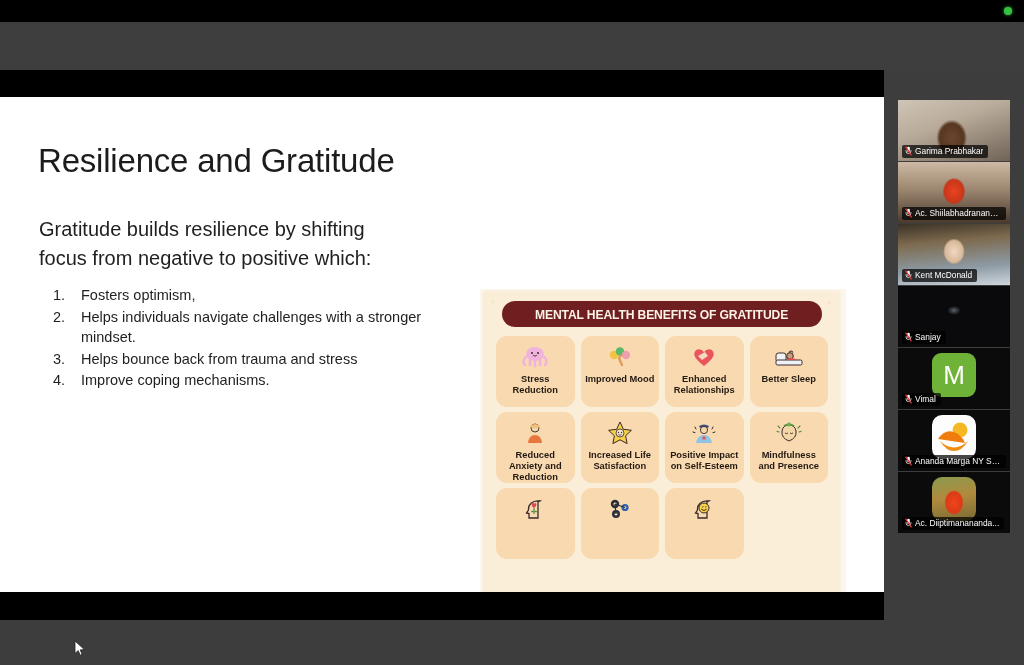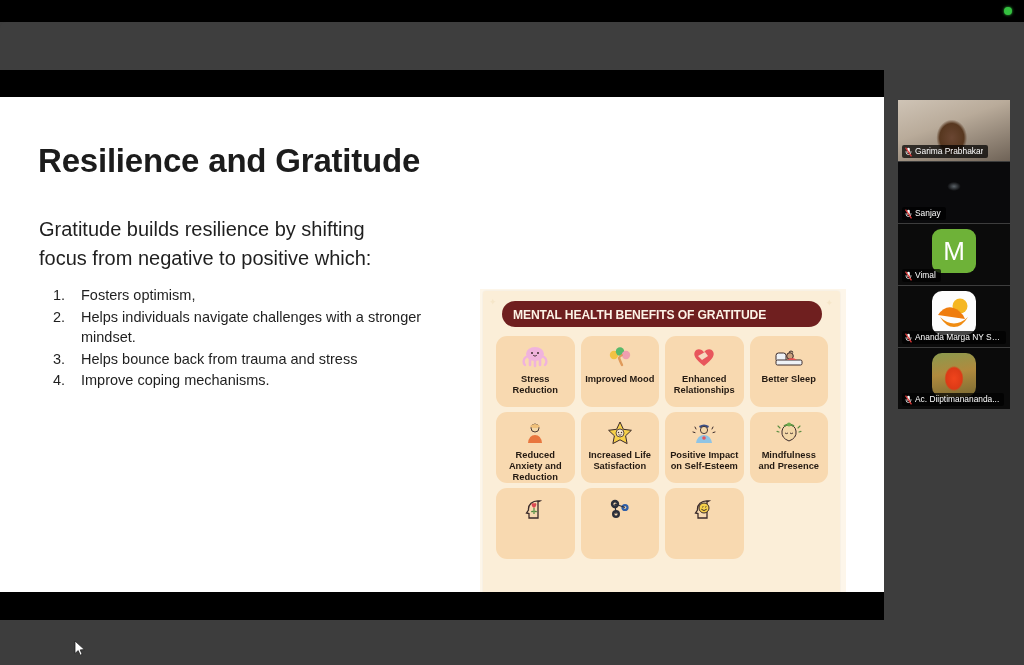--- a/index.html
+++ b/index.html
@@ -14,21 +14,21 @@
   .chrome-black-top{position:absolute;left:0;top:0;width:1024px;height:22px;background:#000;}
   .chrome-gray-band{position:absolute;left:0;top:22px;width:1024px;height:48px;background:#3e3e3e;border-radius:6px 6px 0 0;}
   .rec-dot{position:absolute;right:12px;top:7px;width:8px;height:8px;border-radius:50%;background:#35c040;box-shadow:0 0 3px #35c040;}
 
   
   .stage{position:absolute;left:0;top:70px;width:884px;height:550px;background:#000;}
   .slide{position:absolute;left:0;top:27px;width:884px;height:495px;background:#fff;overflow:hidden;}
 
   .slide-title{
     position:absolute;left:38px;top:45px;
-    font-size:33px;line-height:1.15;color:#1c1c1c;font-weight:700;
+    font-size:33px;line-height:1.15;color:#1c1c1c;font-weight:400;
     letter-spacing:-0.2px;
   }
   .slide-intro{
     position:absolute;left:39px;top:118px;width:350px;
     font-size:20px;line-height:1.45;color:#1f1f1f;
   }
   .slide-list{
     position:absolute;left:39px;top:180px;width:360px;
     margin:8px;padding:0 0 0 22px;
     font-size:14.5px;line-height:1.42;color:#1f1f1f;
@@ -43,21 +43,21 @@
   .info-inner{
     position:absolute;left:3px;top:2px;width:357px;height:348px;
     background:#fbeed8;border-radius:3px;
     box-shadow:0 0 0 1px rgba(0,0,0,0.02);
   }
   .info-sparkle{position:absolute;left:6px;top:6px;color:#f6e6c9;font-size:9px;}
   .info-sparkle.r{left:auto;right:7px;top:7px;}
   .info-banner{
     position:absolute;left:19px;top:10px;width:320px;height:26px;
     background:#6f1f1f;border-radius:13px;
-    display:flex;align-items:center;justify-content:flex-start;
+    display:flex;align-items:center;justify-content:center;
   }
   .info-banner span{
     color:#fdf3e6;font-size:13.2px;font-weight:700;
     letter-spacing:-0.15px;
     transform:scaleX(0.92);
     white-space:nowrap;
   }
   .info-grid{
     position:absolute;left:13px;top:45px;width:332px;
     display:grid;grid-template-columns:repeat(4,1fr);
@@ -81,21 +81,21 @@
   .tile{
     position:relative;width:112px;height:61px;margin-bottom:1px;
     background:#0b0b0b;overflow:hidden;
   }
   .tile.active{box-shadow:inset 0 0 0 2px #2e9b3f;}
   .tile-bg{position:absolute;inset:0;}
   .namebar{
     position:absolute;left:4px;bottom:3px;max-width:104px;
     background:rgba(0,0,0,0.72);border-radius:2px;
     padding:1px 5px 1px 3px;
-    display:flex;align-items:center;gap:3px;
+    display:flex;gap:3px;
     box-sizing:border-box;
   }
   .mic-muted{width:7px;height:10px;flex:0 0 auto;display:block;}
   .namebar span{
     color:#fff;font-size:8.4px;line-height:11px;white-space:nowrap;
     overflow:hidden;text-overflow:ellipsis;
   }
   .avatar-box{
     position:absolute;left:50%;top:5px;transform:translateX(-50%);
     width:44px;height:44px;border-radius:9px;
@@ -294,21 +294,45 @@
         <svg class="mic-muted" viewBox="0 0 8 11">
             <path d="M4 0.6 a1.5 1.5 0 0 1 1.5 1.5 v3 a1.5 1.5 0 0 1-3 0 v-3 A1.5 1.5 0 0 1 4 0.6 Z" fill="#fff"></path>
             <path d="M1.2 4.6 v1 a2.8 2.8 0 0 0 5.6 0 v-1" stroke="#fff" stroke-width="0.9" fill="none"></path>
             <path d="M0.6 0.4 L7.4 10.6" stroke="#e03b3b" stroke-width="1.5"></path>
           </svg>
         <span>Garima Prabhakar</span>
       </div>
     </div>
 
 
-
+    <div class="tile">
+      <div class="tile-bg" style="background:linear-gradient(180deg,#cdb9a4 0%,#9c8670 45%,#4a3a2c 100%);"></div>
+      <div class="tile-bg" style="background:radial-gradient(ellipse 16px 19px at 50% 48%,#e8441f 0%,#c8361a 60%,rgba(0,0,0,0) 72%);"></div>
+      <div class="namebar">
+        <svg class="mic-muted" viewBox="0 0 8 11">
+            <path d="M4 0.6 a1.5 1.5 0 0 1 1.5 1.5 v3 a1.5 1.5 0 0 1-3 0 v-3 A1.5 1.5 0 0 1 4 0.6 Z" fill="#fff"></path>
+            <path d="M1.2 4.6 v1 a2.8 2.8 0 0 0 5.6 0 v-1" stroke="#fff" stroke-width="0.9" fill="none"></path>
+            <path d="M0.6 0.4 L7.4 10.6" stroke="#e03b3b" stroke-width="1.5"></path>
+          </svg>
+        <span>Ac. Shiilabhadranand...</span>
+      </div>
+    </div>
+
+    <div class="tile">
+      <div class="tile-bg" style="background:linear-gradient(175deg,#3a3126 0%,#7d6a4e 30%,#8d9aa4 70%,#cfd6dc 100%);"></div>
+      <div class="tile-bg" style="background:radial-gradient(ellipse 15px 18px at 50% 45%,#f0d9c4 0%,#d8b899 60%,rgba(0,0,0,0) 72%);"></div>
+      <div class="namebar">
+        <svg class="mic-muted" viewBox="0 0 8 11">
+            <path d="M4 0.6 a1.5 1.5 0 0 1 1.5 1.5 v3 a1.5 1.5 0 0 1-3 0 v-3 A1.5 1.5 0 0 1 4 0.6 Z" fill="#fff"></path>
+            <path d="M1.2 4.6 v1 a2.8 2.8 0 0 0 5.6 0 v-1" stroke="#fff" stroke-width="0.9" fill="none"></path>
+            <path d="M0.6 0.4 L7.4 10.6" stroke="#e03b3b" stroke-width="1.5"></path>
+          </svg>
+        <span>Kent McDonald</span>
+      </div>
+    </div>
 
     <div class="tile">
       <div class="tile-bg" style="background:#0a0a0c;"></div>
       <div class="tile-bg" style="background:radial-gradient(ellipse 9px 6px at 50% 40%,#5b6268 0%,rgba(0,0,0,0) 75%);"></div>
       <div class="namebar">
         <svg class="mic-muted" viewBox="0 0 8 11">
             <path d="M4 0.6 a1.5 1.5 0 0 1 1.5 1.5 v3 a1.5 1.5 0 0 1-3 0 v-3 A1.5 1.5 0 0 1 4 0.6 Z" fill="#fff"></path>
             <path d="M1.2 4.6 v1 a2.8 2.8 0 0 0 5.6 0 v-1" stroke="#fff" stroke-width="0.9" fill="none"></path>
             <path d="M0.6 0.4 L7.4 10.6" stroke="#e03b3b" stroke-width="1.5"></path>
           </svg>

